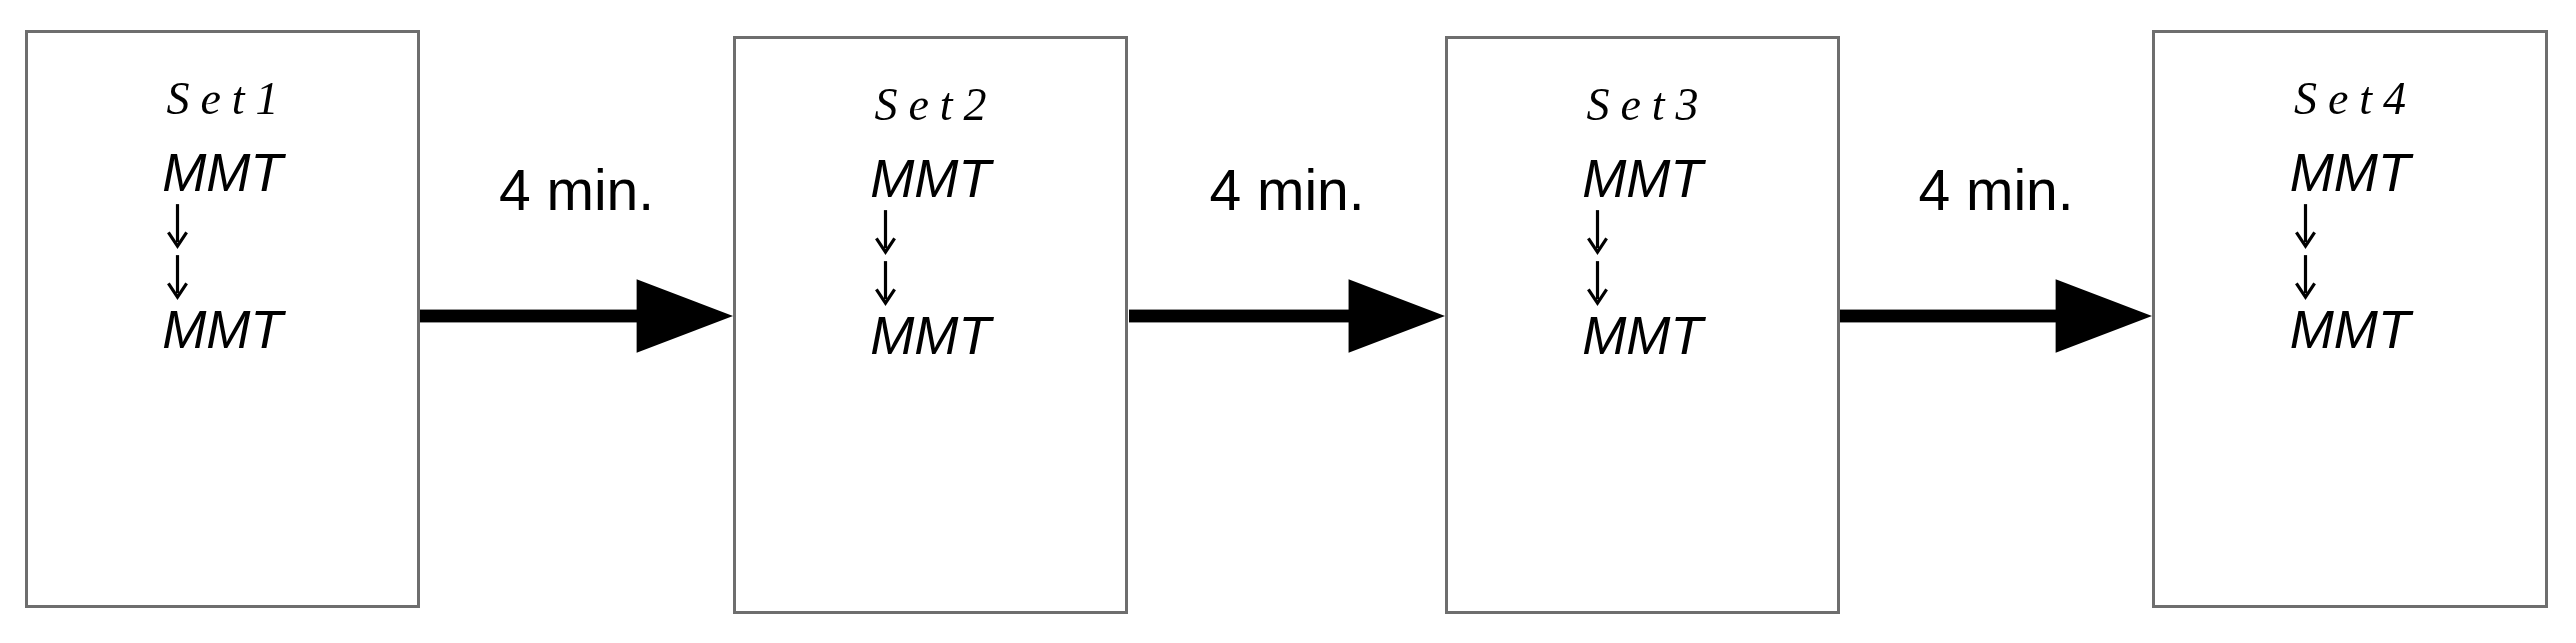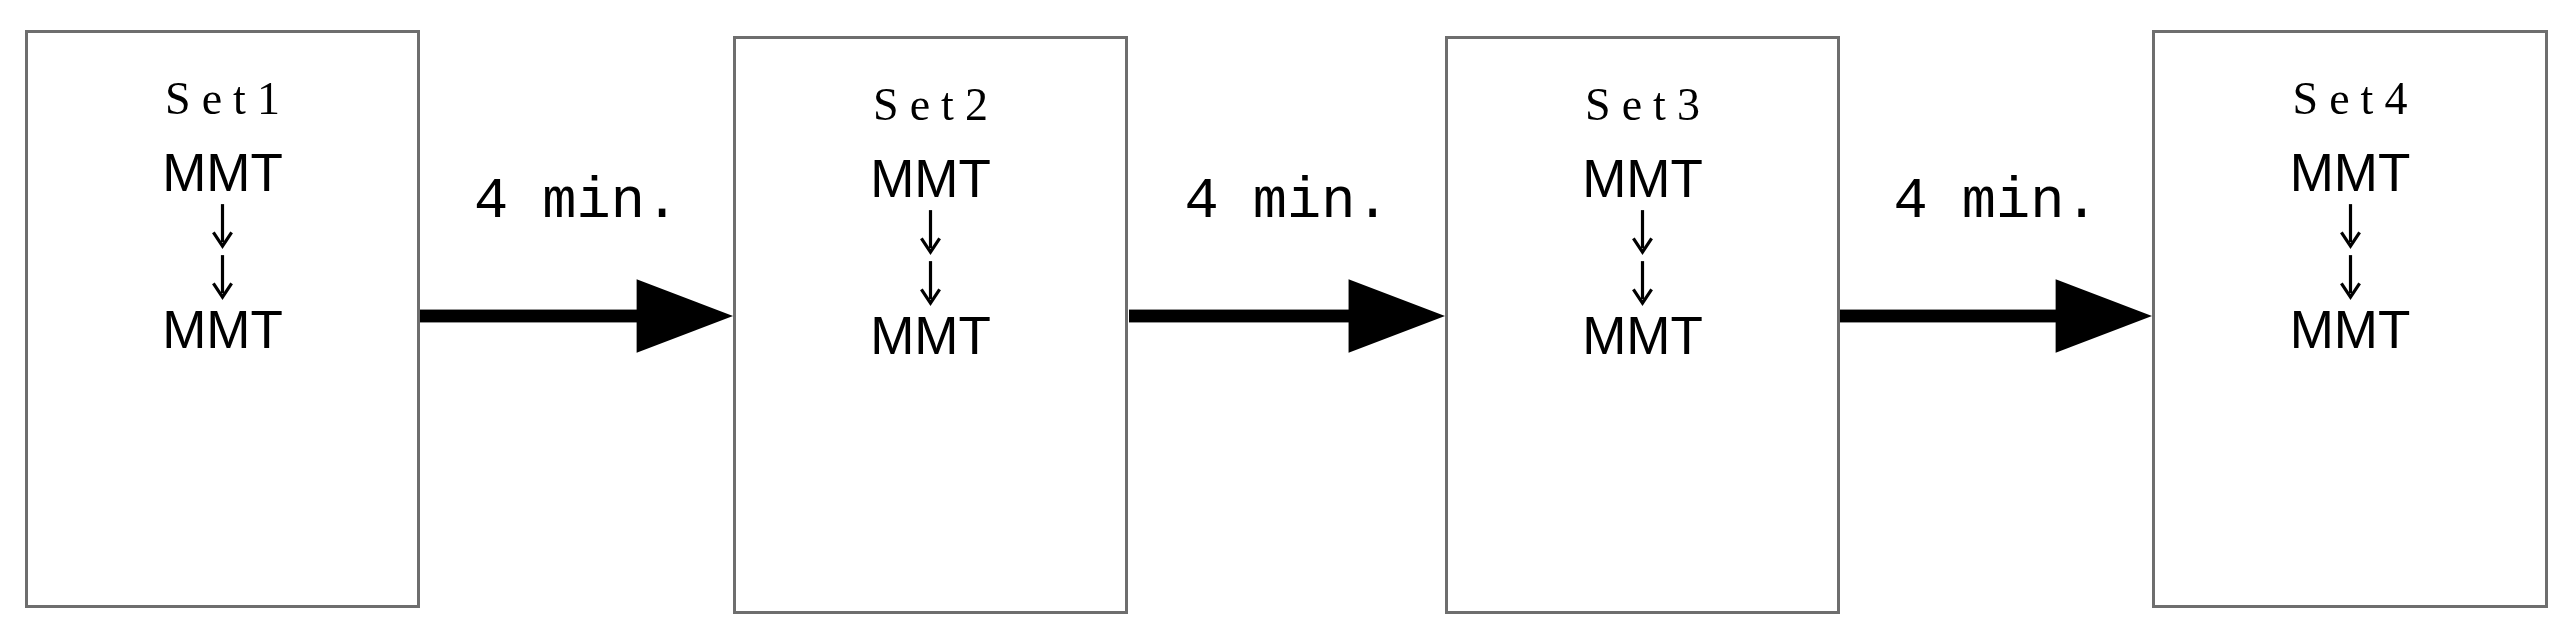--- a/index.html
+++ b/index.html
@@ -25,36 +25,36 @@
   }
   .set-box-inner {
     position: absolute;
     left: 0;
     right: 0;
     top: 0;
     bottom: 0;
     display: flex;
     flex-direction: column;
     align-items: center;
+    font-style: italic;
   }
   .set-title {
     font-family: "Liberation Serif", "DejaVu Serif", serif;
     font-size: 46px;
     line-height: 1;
     letter-spacing: 11px;
     text-indent: 11px;
     color: #000000;
     margin-top: 43px;
     white-space: nowrap;
   }
   .step-stack {
     margin-top: 24px;
     display: flex;
     flex-direction: column;
-    align-items: center;
   }
   .step-text {
     font-family: "Liberation Sans", sans-serif;
     font-size: 53px;
     line-height: 1.02;
     color: #000000;
     white-space: nowrap;
     font-weight: 400;
   }
   .step-arrow {
@@ -71,23 +71,23 @@
   
   .transition {
     position: absolute;
     top: 0;
     height: 643px;
   }
   .transition-label {
     position: absolute;
     left: 0;
     width: 100%;
-    top: 174px;
+    top: 162px;
     text-align: center;
-    font-family: Liberation Mono, monospace;
+    font-family: Liberation Sans, sans-serif;
     font-size: 57px;
     line-height: 1;
     color: #000000;
     white-space: nowrap;
   }
   .transition-arrow {
     position: absolute;
     left: 0;
     top: 272px;
     width: 100%;

